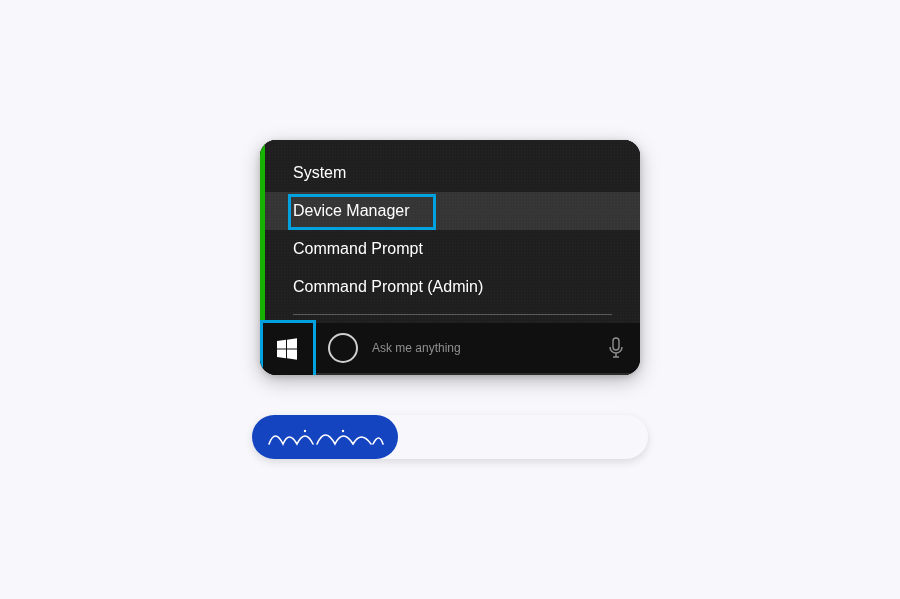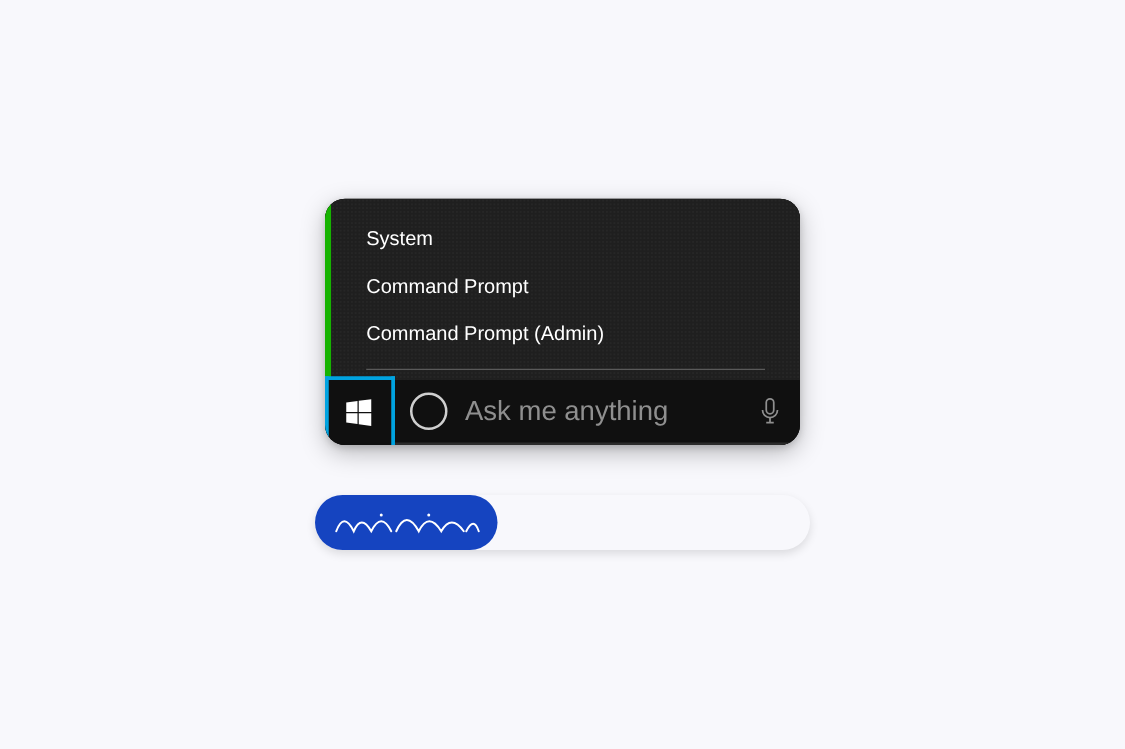--- a/index.html
+++ b/index.html
@@ -116,21 +116,21 @@
     width: 30px;
     height: 30px;
     border: 2.5px solid #cfcfcf;
     border-radius: 50%;
     margin-right: 14px;
     margin-left: 8px;
     flex-shrink: 0;
   }
   .search-placeholder {
     color: #8f8f8f;
-    font-size: 22px;
+    font-size: 12px;
     flex: 1;
     font-weight: 400;
   }
   .mic-icon {
     width: 20px;
     height: 26px;
     margin-right: 8px;
     display: flex;
     align-items: center;
     justify-content: center;
@@ -182,20 +182,24 @@
 <div class="screenshot-container">
 
   <div class="quick-menu">
     <div class="green-strip"></div>
     <div class="menu-body">
 
       <div class="menu-item">
         <span>System</span>
       </div>
 
+      <div class="menu-item hovered" style="position:relative;">
+        <span>Device Manager</span>
+        <div class="highlight-box highlight-device-manager"></div>
+      </div>
 
       <div class="menu-item">
         <span>Command Prompt</span>
       </div>
 
       <div class="menu-item">
         <span>Command Prompt (Admin)</span>
       </div>
 
       <div class="menu-divider"></div>

